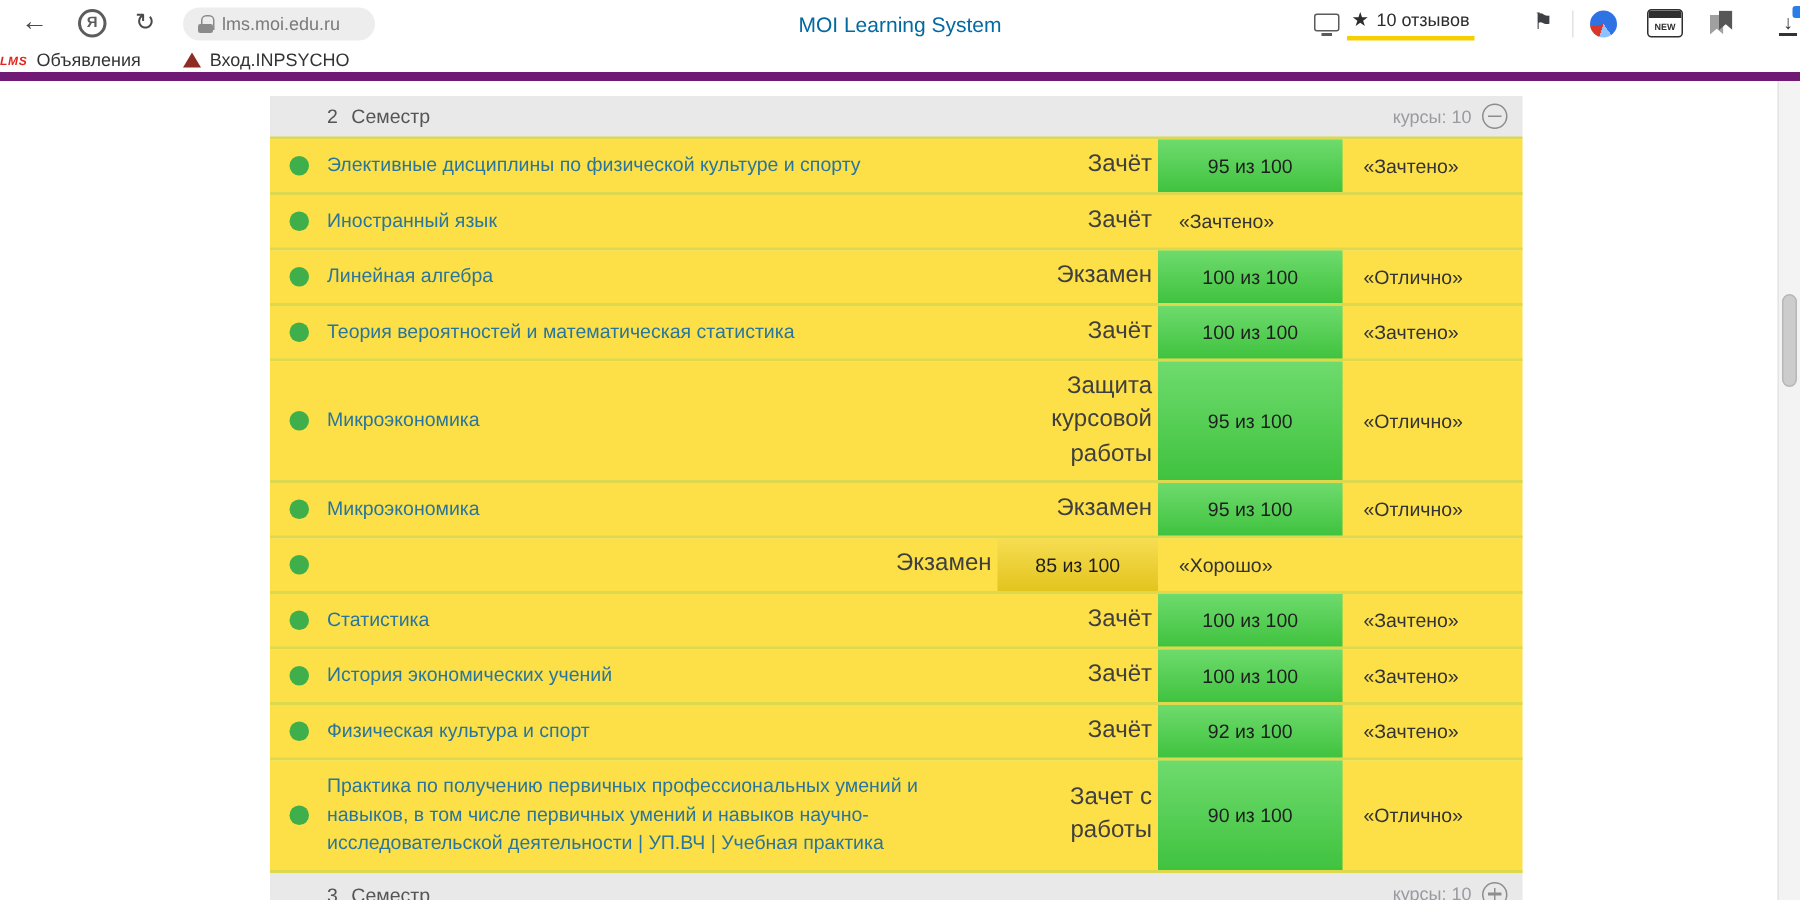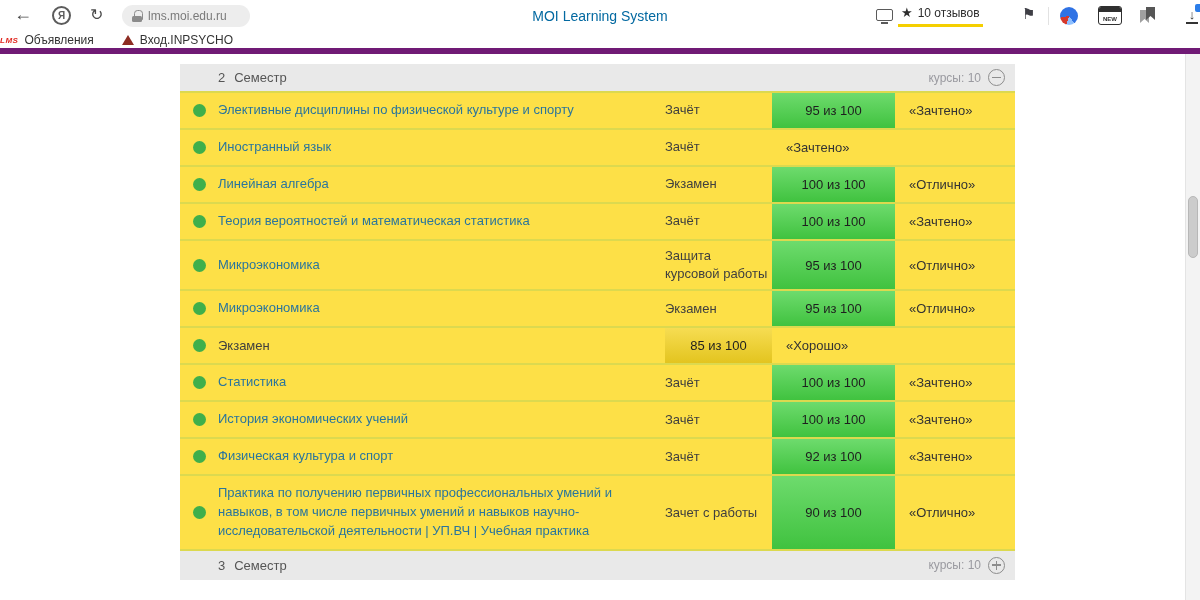--- a/index.html
+++ b/index.html
@@ -77,21 +77,21 @@
   .circle-btn::before { content:""; position:absolute; left:3px; right:3px; top:50%; height:1.5px;
     margin-top:-1px; background:#8d8d8d; }
   .circle-btn.plus::after { content:""; position:absolute; top:3px; bottom:3px; left:50%; width:1.5px;
     margin-left:-1px; background:#8d8d8d; }
 
   .row { display:grid; grid-template-columns:38px 447px 107px 123px 1fr; align-items:center;
     min-height:37px; border-bottom:2px solid var(--row-border,#dcd94f); background:#fde047; }
   .cell-dot { display:flex; align-items:center; }
   .dot { width:13px; height:13px; border-radius:50%; background:var(--dot,#3faf4b); margin-left:13px; }
   .course { font-size:13px; color:var(--link,#2a759c); line-height:1.45; padding:8px 28px 8px 0; cursor:pointer; }
-  .atype { font-size:13px; color:#3f3f3f; line-height:1.4; padding:6px 4px 6px 0; }
+  .atype { font-size:16px; color:#3f3f3f; line-height:1.4; padding:6px 4px 6px 0;text-align:right; }
   .score { align-self:stretch; display:flex; align-items:center; justify-content:center; font-size:13px;
     color:#1e1e1e; background-image:linear-gradient(rgba(255,255,255,.22), rgba(0,0,0,.07)); }
   .grade { font-size:13px; color:#333; padding-left:14px; }
 
   
   .scrollbar { position:absolute; right:0; top:54px; width:15px; height:546px; background:#f3f3f3;
     border-left:1px solid #e4e4e4; }
   .scroll-thumb { position:absolute; left:2px; right:2px; top:142px; height:62px;
     background:#cccccc; border:1px solid #b7b7b7; border-radius:7px; cursor:grab; }
 </style>

